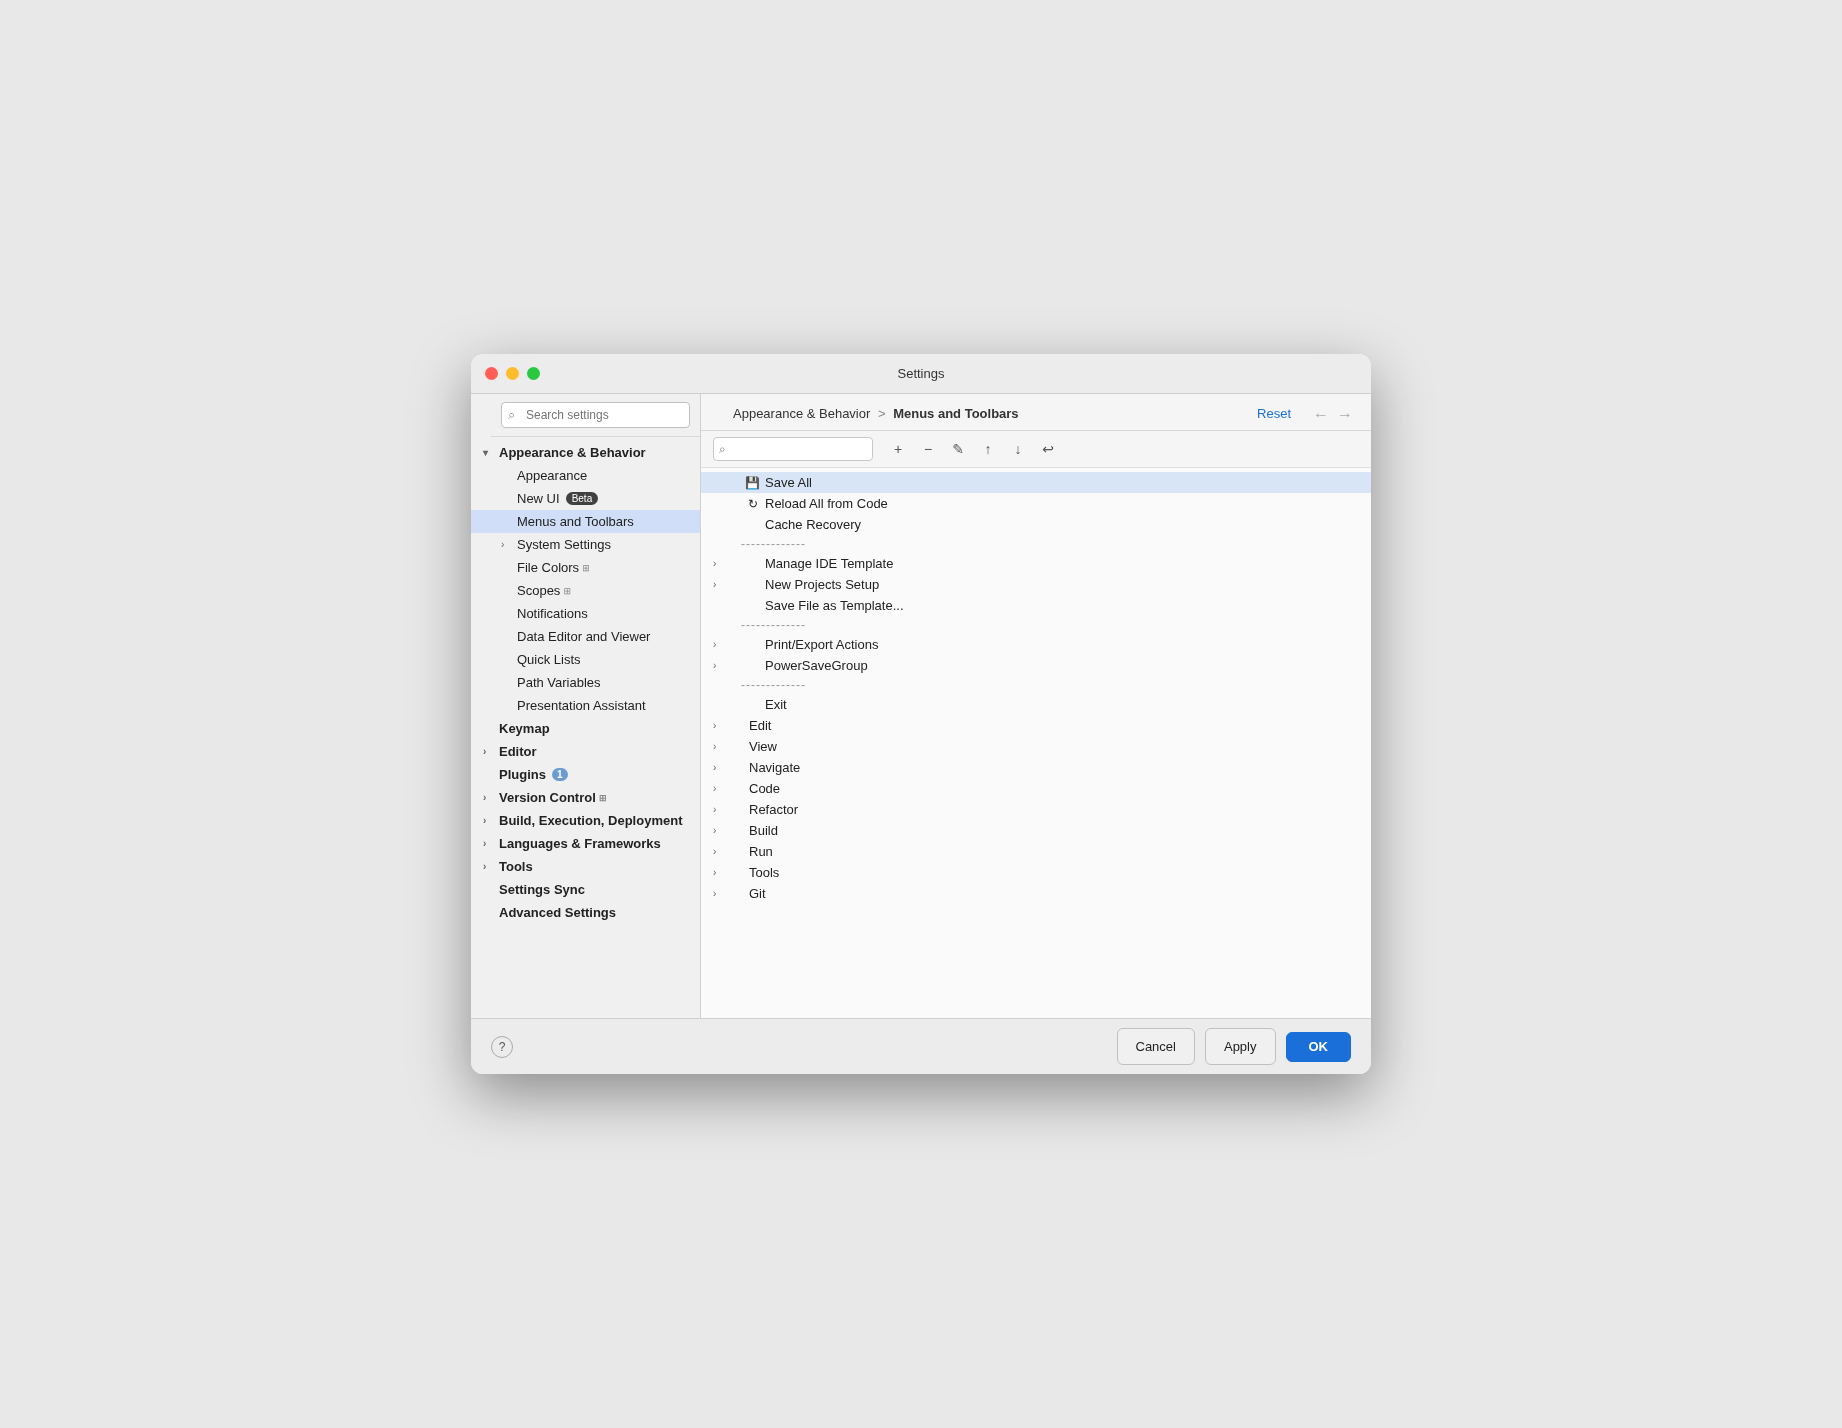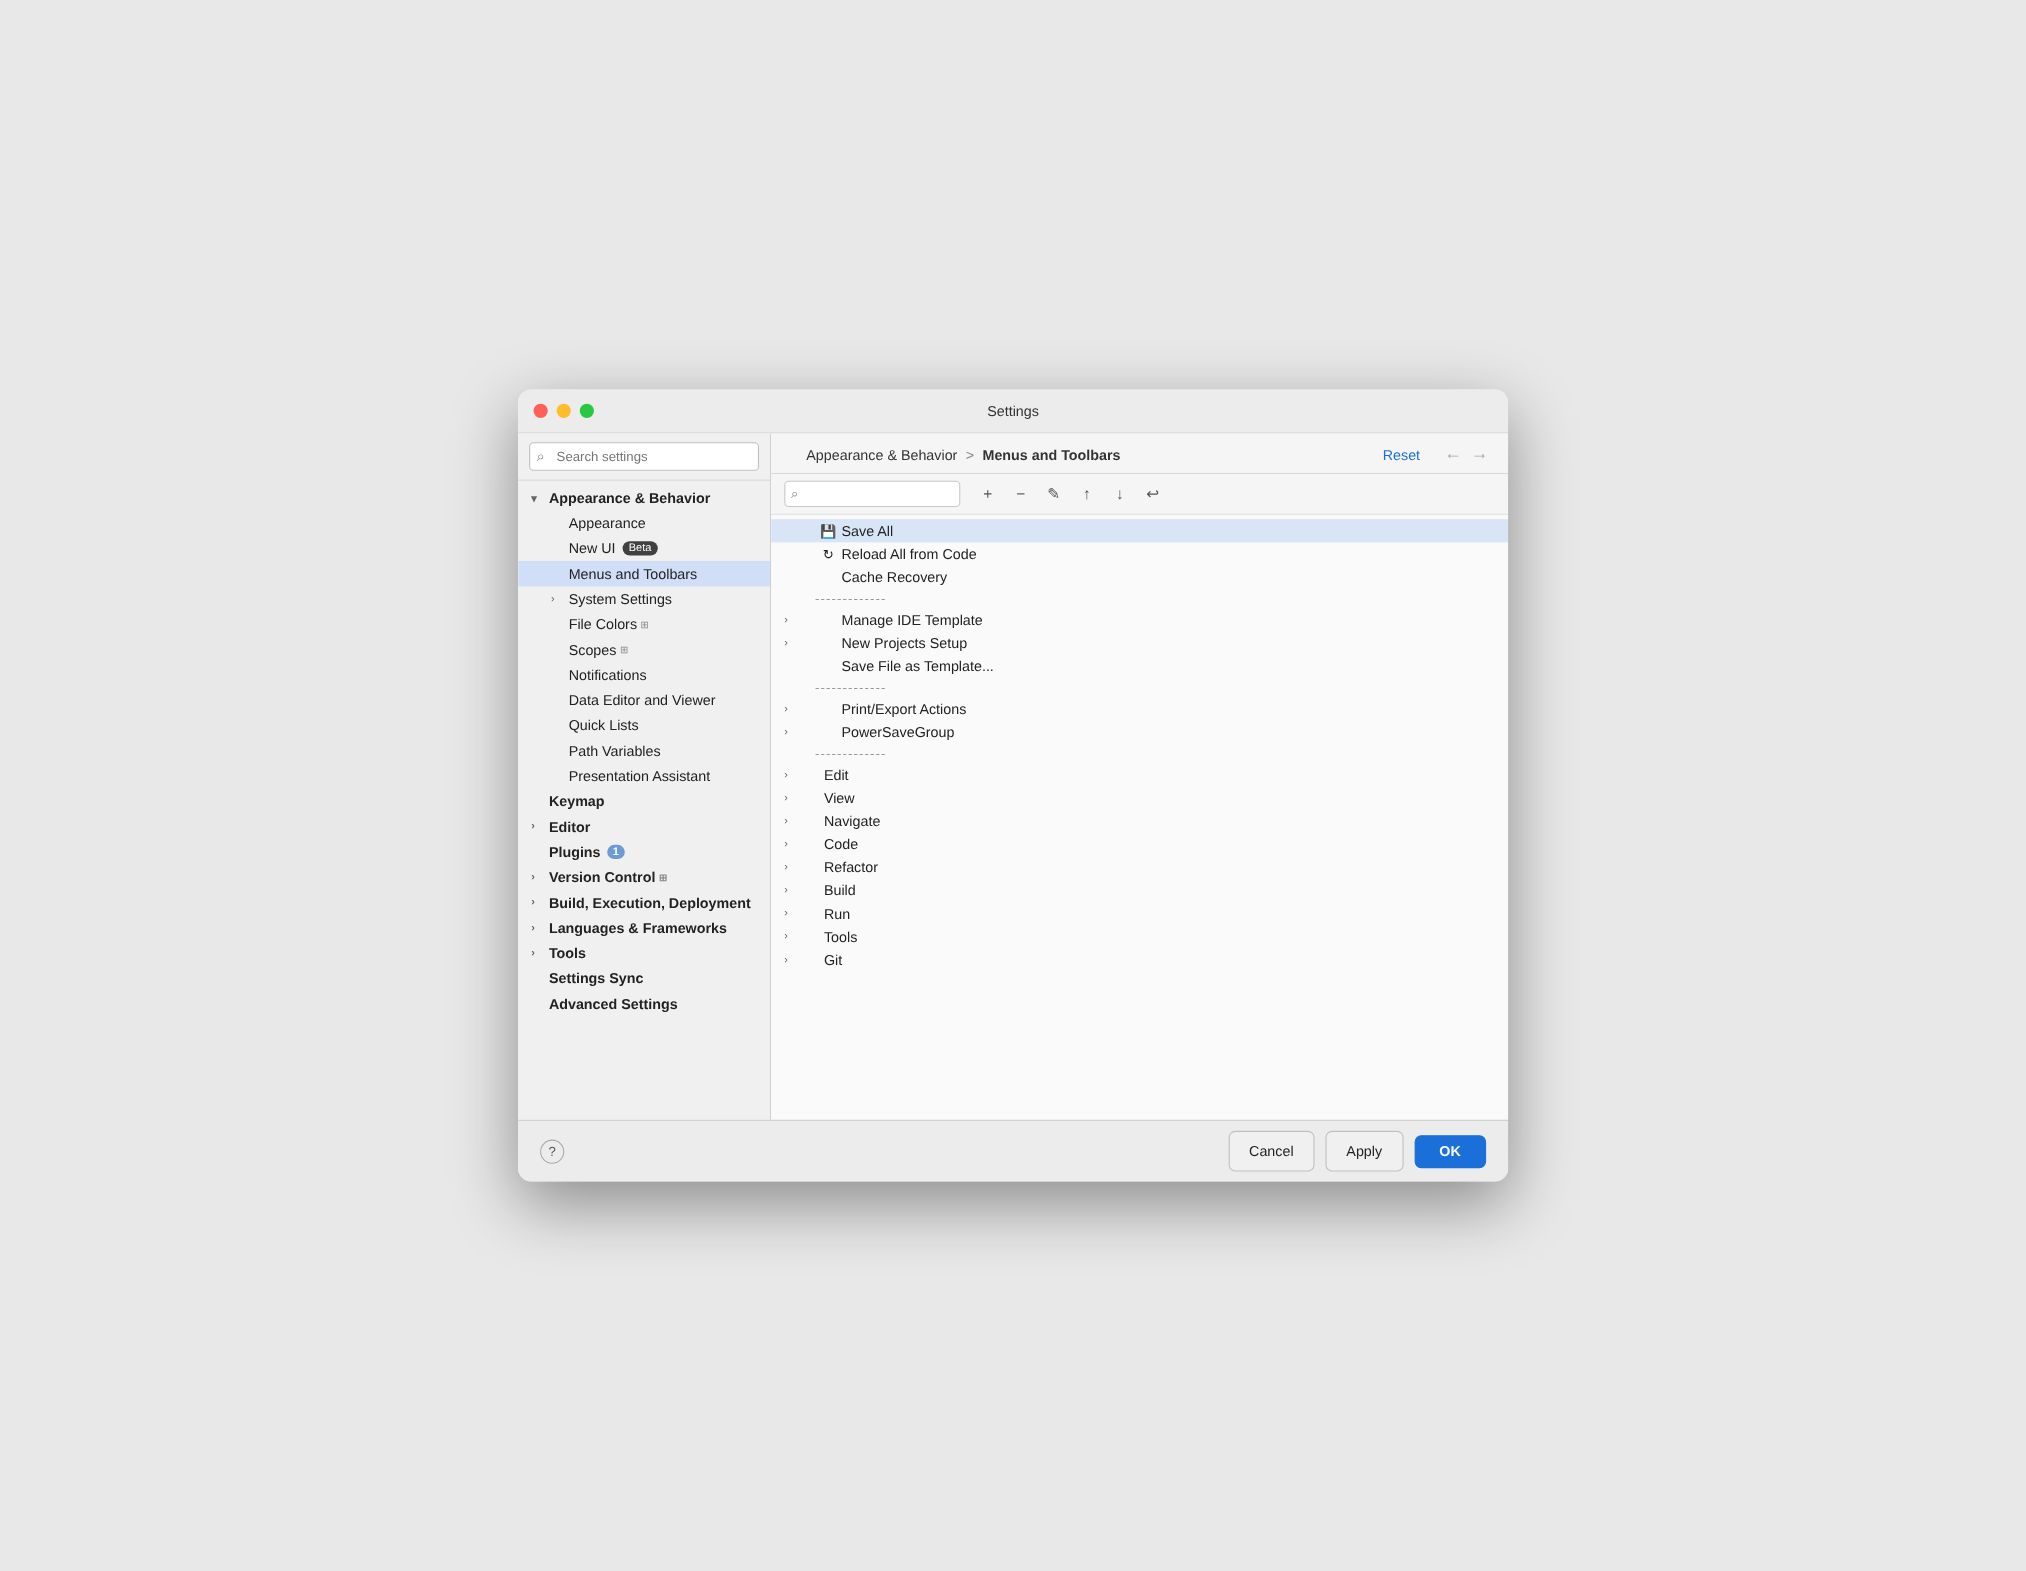--- a/index.html
+++ b/index.html
@@ -63,20 +63,21 @@
       width: 230px;
       background: #f0f0f0;
       border-right: 1px solid #d0d0d0;
       display: flex;
       flex-direction: column;
       overflow: hidden;
     }
     .search-box {
       padding: 8px 10px;
       border-bottom: 1px solid #d8d8d8;
+      margin-left: 20px;
     }
     .search-input {
       width: 100%;
       height: 26px;
       border: 1px solid #c0c0c0;
       border-radius: 4px;
       padding: 0 8px 0 24px;
       font-size: 12px;
       background: #fff;
       outline: none;
@@ -533,20 +534,25 @@
         <div class="tree-item">
           <span class="tree-arrow" style="width:32px;">›</span>
           <span class="tree-icon"></span>
           <span>PowerSaveGroup</span>
         </div>
 
         <div class="separator-line">
           <span>-------------</span>
         </div>
 
+        <div class="tree-item">
+          <span class="tree-arrow" style="width:32px;"></span>
+          <span class="tree-icon"></span>
+          <span>Exit</span>
+        </div>
 
         <div class="tree-item">
           <span class="tree-arrow">›</span>
           <span class="tree-icon"></span>
           <span>Edit</span>
         </div>
 
         <div class="tree-item">
           <span class="tree-arrow">›</span>
           <span class="tree-icon"></span>

